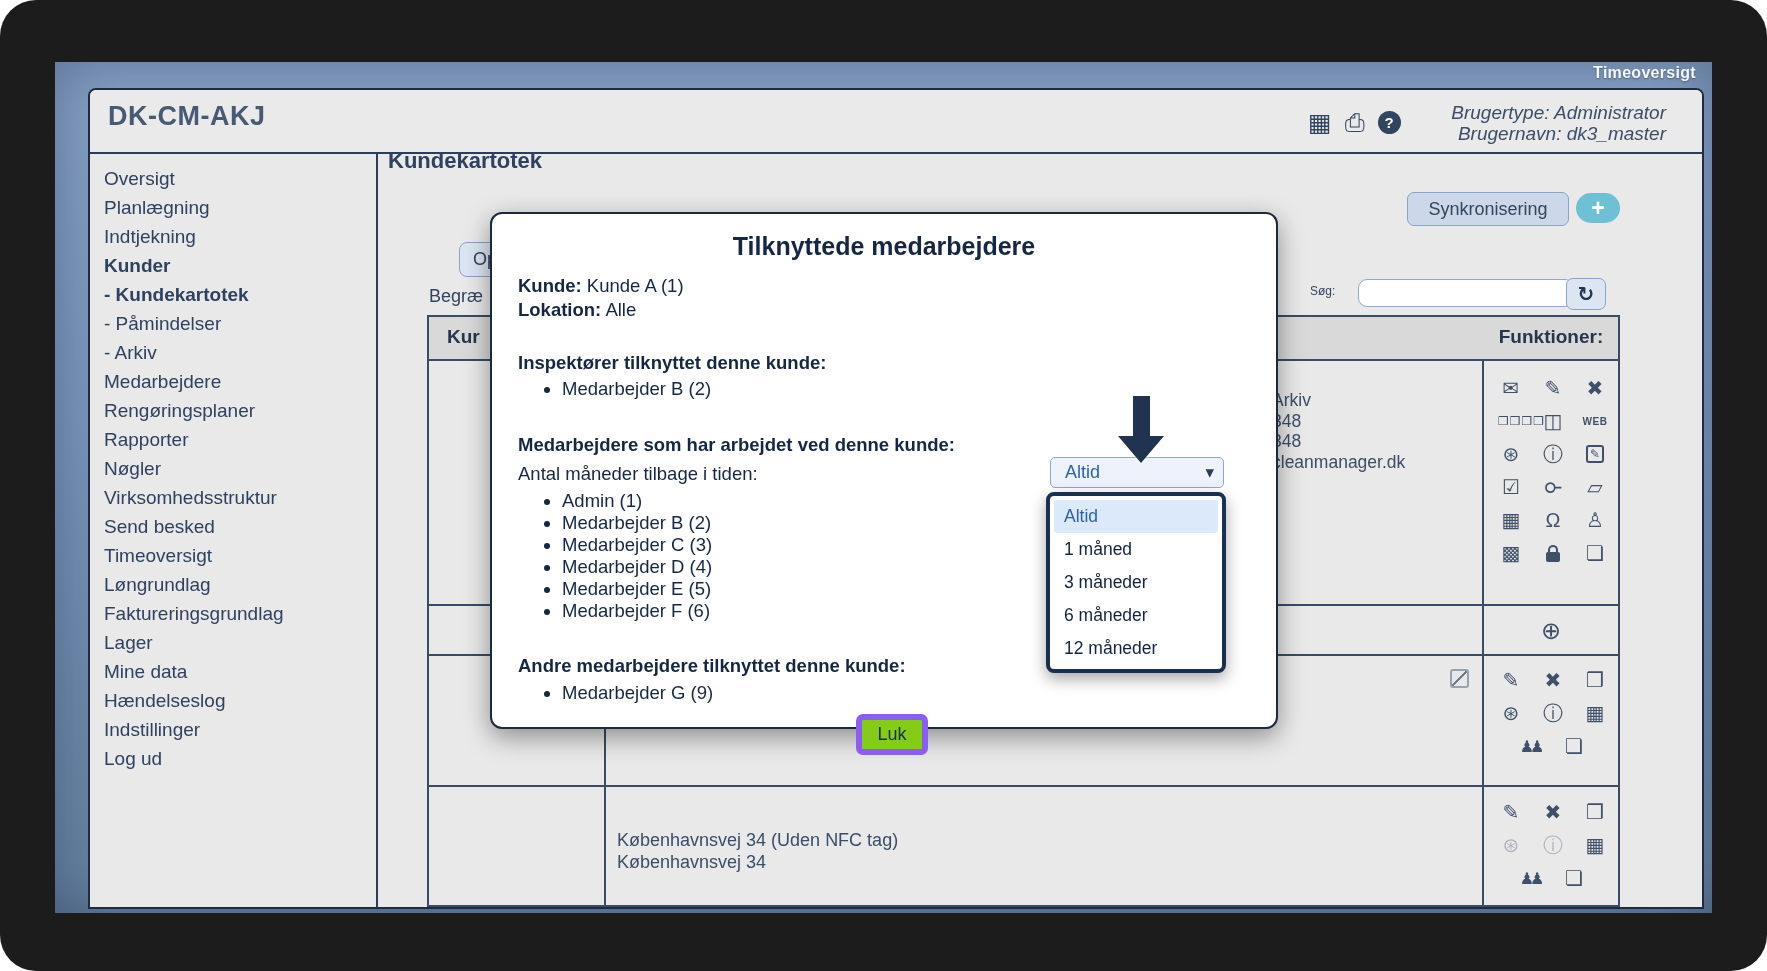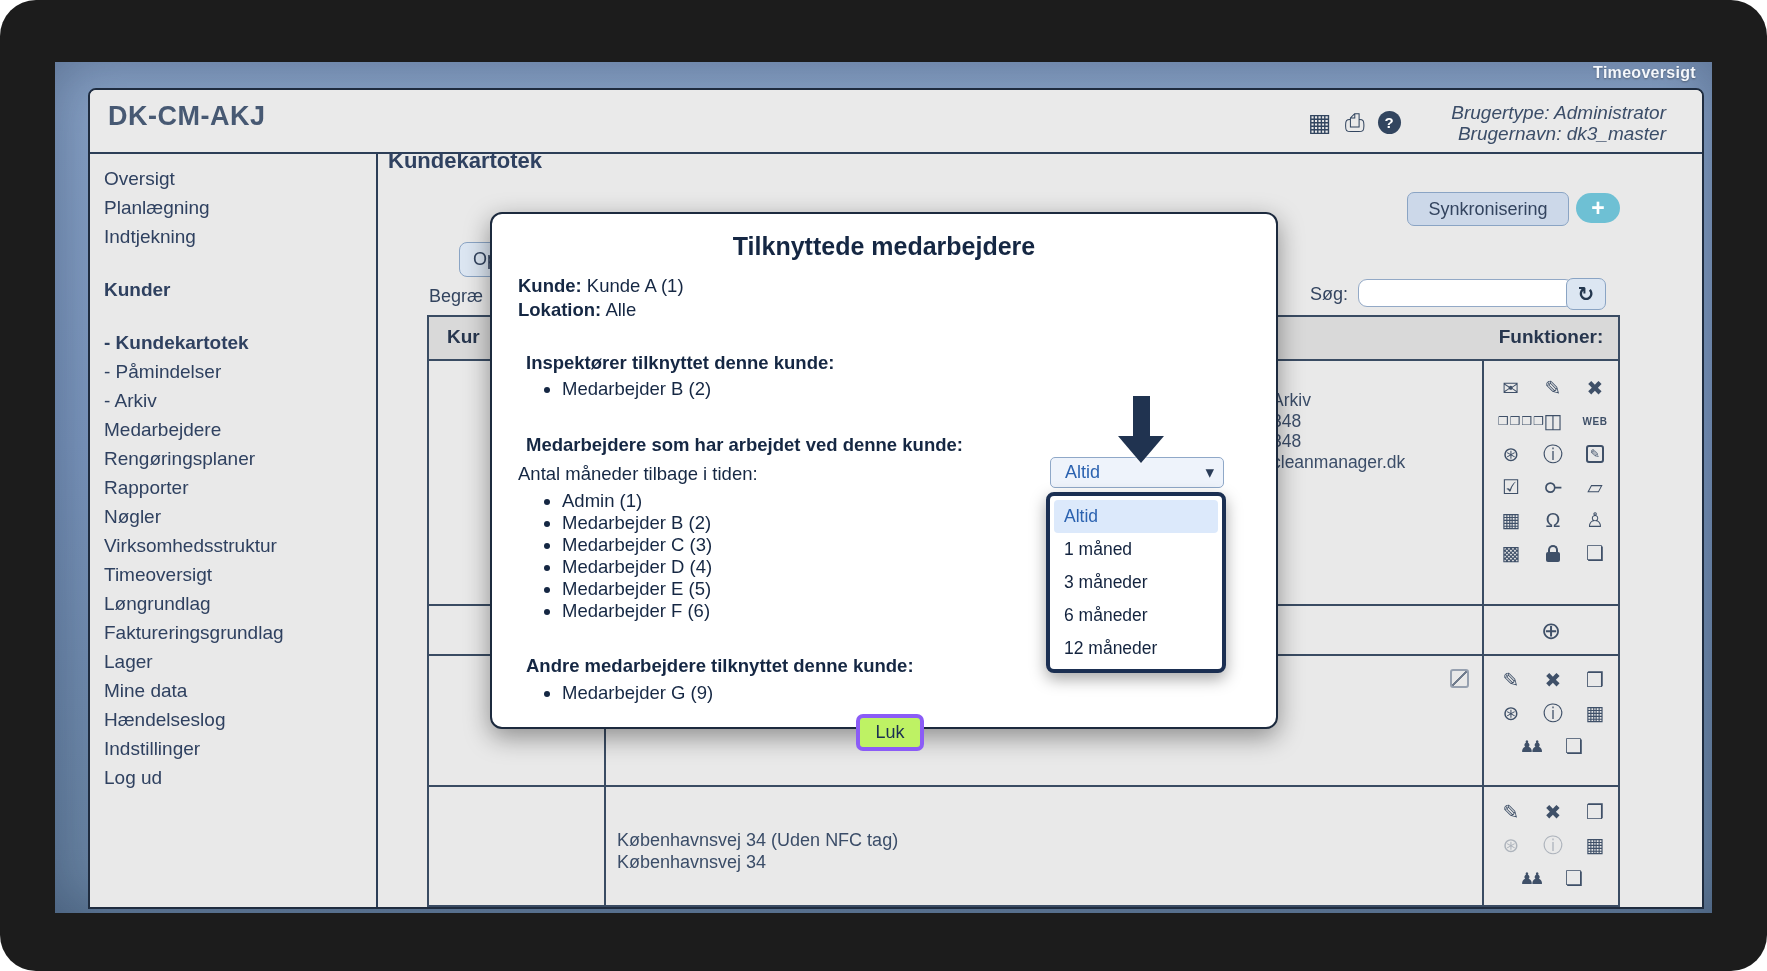--- a/index.html
+++ b/index.html
@@ -16,31 +16,31 @@
   .winheader{position:absolute;left:0;top:0;width:100%;height:62px;border-bottom:2px solid #2c3e57;background:#eaeaea;}
   .wtitle{position:absolute;left:18px;top:11px;font-size:27px;font-weight:bold;color:#475973;letter-spacing:.5px;}
   .hicons{position:absolute;left:1218px;top:20px;display:flex;gap:13px;align-items:center;color:#32455f;}
   .hico{font-size:25px;line-height:25px;cursor:pointer;}
   .helpico{width:23px;height:23px;border-radius:50%;background:#32455f;color:#fff;font-size:15px;font-weight:bold;
     display:flex;align-items:center;justify-content:center;}
   .usermeta{position:absolute;right:36px;top:12px;text-align:right;font-style:italic;font-size:19px;color:#3b4d68;line-height:21px;}
   
   .sidebar{position:absolute;left:0;top:64px;width:286px;height:753px;border-right:2px solid #2c3e57;padding-top:10px;}
   .sbi{padding:0 0 0 14px;font-size:19px;line-height:29px;color:#2f4160;cursor:pointer;white-space:nowrap;}
-  .sbi.bold{font-weight:bold;margin-top:24px;}
+  .sbi.bold{font-weight:bold;}
   
   .pagetitle{position:absolute;left:298px;top:58px;font-size:22px;font-weight:bold;color:#2f4160;}
   .syncbtn{position:absolute;left:1317px;top:102px;width:160px;height:32px;background:#ccd8e9;border:1px solid #8aa4c4;
     border-radius:7px;font-size:18px;color:#33445f;display:flex;align-items:center;justify-content:center;cursor:pointer;}
   .plusbtn{position:absolute;left:1486px;top:103px;width:44px;height:30px;border-radius:15px;background:#6ec0d4;
     color:#fff;font-size:23px;font-weight:bold;display:flex;align-items:center;justify-content:center;cursor:pointer;}
   .opretbtn{position:absolute;left:337px;top:152px;width:100px;height:33px;background:#dce6f2;border:1px solid #8aa4c4;
     border-radius:8px;font-size:18px;color:#33445f;display:flex;align-items:center;padding-left:13px;cursor:pointer;margin-left:32px;}
   .begrtxt{position:absolute;left:339px;top:196px;font-size:18px;color:#33445f;}
-  .soeglbl{position:absolute;left:1220px;top:194px;font-size:18px;color:#33445f;}
+  .soeglbl{position:absolute;left:1220px;top:194px;font-size:12px;color:#33445f;}
   .searchin{position:absolute;left:1268px;top:189px;width:198px;height:26px;border:1px solid #93a9c6;border-radius:9px;
     background:#fff;font-size:16px;padding:0 8px;color:#2f4160;}
   .refbtn{position:absolute;left:1476px;top:188px;width:38px;height:30px;background:#dce6f2;border:1px solid #8aa4c4;
     border-radius:7px;display:flex;align-items:center;justify-content:center;font-size:20px;font-weight:bold;color:#24374f;cursor:pointer;}
   
   .ktable{position:absolute;left:337px;top:225px;width:1193px;height:592px;border:2px solid #3a4c63;box-sizing:border-box;}
   .vline{position:absolute;top:0;bottom:0;width:2px;background:#3a4c63;}
   .thead{position:absolute;left:0;top:0;width:100%;height:44px;background:#d9d9d9;border-bottom:2px solid #3a4c63;box-sizing:border-box;}
   .th1{position:absolute;left:18px;top:9px;font-size:19px;font-weight:bold;color:#27364e;}
   .th3{position:absolute;left:1053px;width:138px;top:9px;text-align:center;font-size:19px;font-weight:bold;color:#27364e;}
@@ -59,24 +59,24 @@
   .pluscircle{position:absolute;left:1053px;width:138px;text-align:center;font-size:24px;color:#3f5068;cursor:pointer;}
   .diag{position:absolute;width:19px;height:19px;border:2px solid #97a1b0;border-radius:3px;box-sizing:border-box;
     background:linear-gradient(135deg,transparent 44%,#707c8d 44%,#707c8d 56%,transparent 56%);}
   .faded{opacity:.35;}
   .loctext{position:absolute;left:188px;top:512px;font-size:18px;color:#3b4d68;line-height:22px;}
   
   .modal{position:absolute;left:490px;top:212px;width:788px;height:517px;background:#fff;border:2px solid #1c2a3e;
     border-radius:12px;box-shadow:0 8px 26px rgba(0,0,0,.4);z-index:10;color:#152743;box-sizing:border-box;}
   .mtitle{position:absolute;left:0;width:100%;top:18px;text-align:center;font-size:25px;font-weight:bold;}
   .mline{position:absolute;left:26px;font-size:18.5px;line-height:24px;}
-  .mhdr{position:absolute;left:26px;font-size:18.5px;font-weight:bold;margin-left:8px;}
+  .mhdr{position:absolute;left:26px;font-size:18.5px;font-weight:bold;}
   .mul{position:absolute;left:46px;margin:0;padding-left:24px;font-size:18.5px;line-height:22px;}
   .mul li{margin:0;}
-  .lukbtn{position:absolute;left:364px;top:500px;width:60px;height:29px;background:#bef264;border:4px solid #8b5cf6;
+  .lukbtn{position:absolute;left:364px;top:500px;width:60px;height:29px;background:#84cc16;border:6px solid #8b5cf6;
     border-radius:7px;font-size:18px;color:#1b2f52;display:flex;align-items:center;justify-content:center;cursor:pointer;}
   .mselect{position:absolute;left:558px;top:243px;width:174px;height:31px;background:#eef3fb;border:1px solid #8fa8c8;
     border-radius:5px;font-size:18px;color:#2b62b0;display:flex;align-items:center;padding-left:14px;box-sizing:border-box;cursor:pointer;}
   .mselect .caret{position:absolute;right:9px;top:4px;color:#2a3c58;font-size:17px;}
   
   .ddpop{position:absolute;left:1046px;top:492px;width:180px;background:#fff;border:4px solid #1b2f52;border-radius:8px;
     box-shadow:0 6px 16px rgba(0,0,0,.35);z-index:11;padding:4px;box-sizing:border-box;}
   .ddi{font-size:17.5px;color:#13233e;padding:6px 10px;border-radius:4px;cursor:pointer;}
   .ddi.active{background:#dce9fb;color:#2b62b0;}
   
@@ -115,20 +115,21 @@
       <div class="sbi">Indtjekning</div>
       <div class="sbi bold">Kunder</div>
       <div class="sbi bold">- Kundekartotek</div>
       <div class="sbi">- Påmindelser</div>
       <div class="sbi">- Arkiv</div>
       <div class="sbi">Medarbejdere</div>
       <div class="sbi">Rengøringsplaner</div>
       <div class="sbi">Rapporter</div>
       <div class="sbi">Nøgler</div>
       <div class="sbi">Virksomhedsstruktur</div>
+      <div class="sbi">Send besked</div>
       <div class="sbi">Timeoversigt</div>
       <div class="sbi">Løngrundlag</div>
       <div class="sbi">Faktureringsgrundlag</div>
       <div class="sbi">Lager</div>
       <div class="sbi">Mine data</div>
       <div class="sbi">Hændelseslog</div>
       <div class="sbi">Indstillinger</div>
       <div class="sbi">Log ud</div>
     </div>
 

